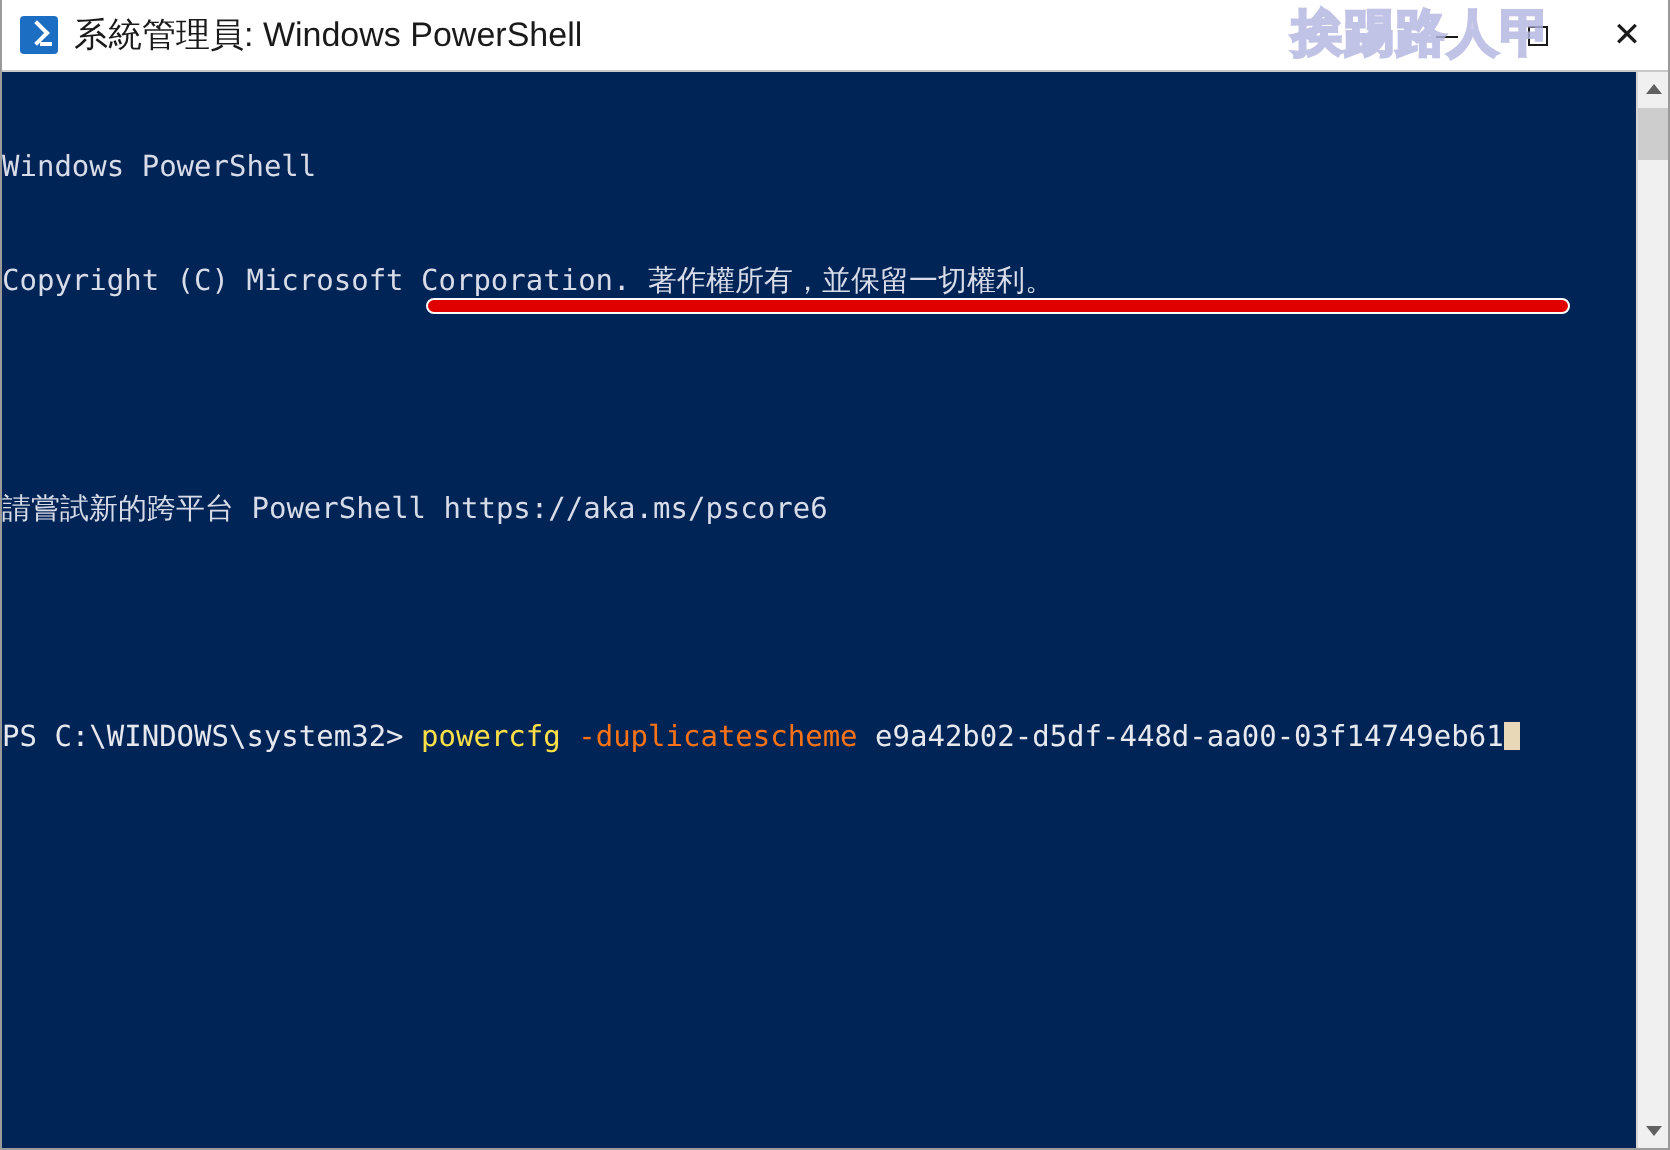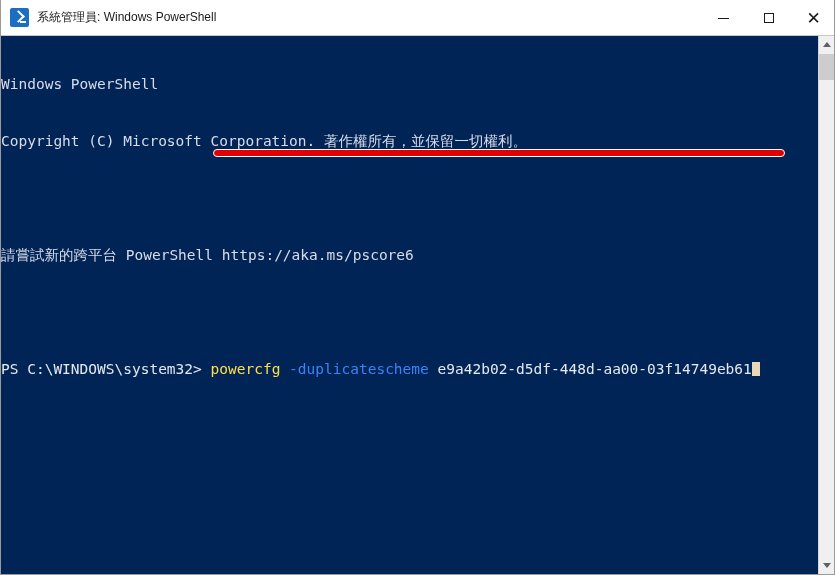--- a/index.html
+++ b/index.html
@@ -59,21 +59,21 @@
   #ps-icon .underscore {
     position: absolute;
     left: 10px;
     bottom: 4px;
     width: 6px;
     height: 2px;
     background: #ffffff;
   }
   #title-text {
     font-family: "Liberation Sans", sans-serif;
-    font-size: 12px;
+    font-size: 17px;
     color: #1a1a1a;
     white-space: nowrap;
     letter-spacing: 0px;
   }
 
   
   #win-controls {
     position: absolute;
     right: 0; top: 0;
     height: 36px;
@@ -151,21 +151,21 @@
     font-size: 14.5px;
     line-height: 19px;
     color: #d8dce8;
     white-space: pre;
   }
   .line { height: 19px; white-space: pre; }
   .blank { height: 19px; }
 
   .c-white { color: #e6e8ee; text-align: center; }
   .c-yellow { color: #fde047; }
-  .c-gray { color: #3b82f6; }
+  .c-gray { color: #f97316; }
   .cursor-block {
     display: inline-block;
     width: 8px;
     height: 14px;
     background: #e8d8b8;
     vertical-align: -2px;
   }
 
   
   #red-underline {
@@ -243,20 +243,21 @@
       </button>
       <button class="win-btn">
         <span class="glyph-max"></span>
       </button>
       <button class="win-btn">
         <span class="glyph-close">✕</span>
       </button>
     </div>
   </div>
 
+  <div id="watermark">挨踢路人甲</div>
 
   <div id="console">
     <div id="console-lines">
       <div class="line">Windows PowerShell</div>
       <div class="line">Copyright (C) Microsoft Corporation. 著作權所有，並保留一切權利。</div>
       <div class="blank"></div>
       <div class="line">請嘗試新的跨平台 PowerShell https://aka.ms/pscore6</div>
       <div class="blank"></div>
       <div class="line"><span class="c-white">PS C:\WINDOWS\system32&gt;</span><span> </span><span class="c-yellow">powercfg</span><span> </span><span class="c-gray">-duplicatescheme</span><span> </span><span class="c-white">e9a42b02-d5df-448d-aa00-03f14749eb61</span><span class="cursor-block"></span></div>
     </div>

